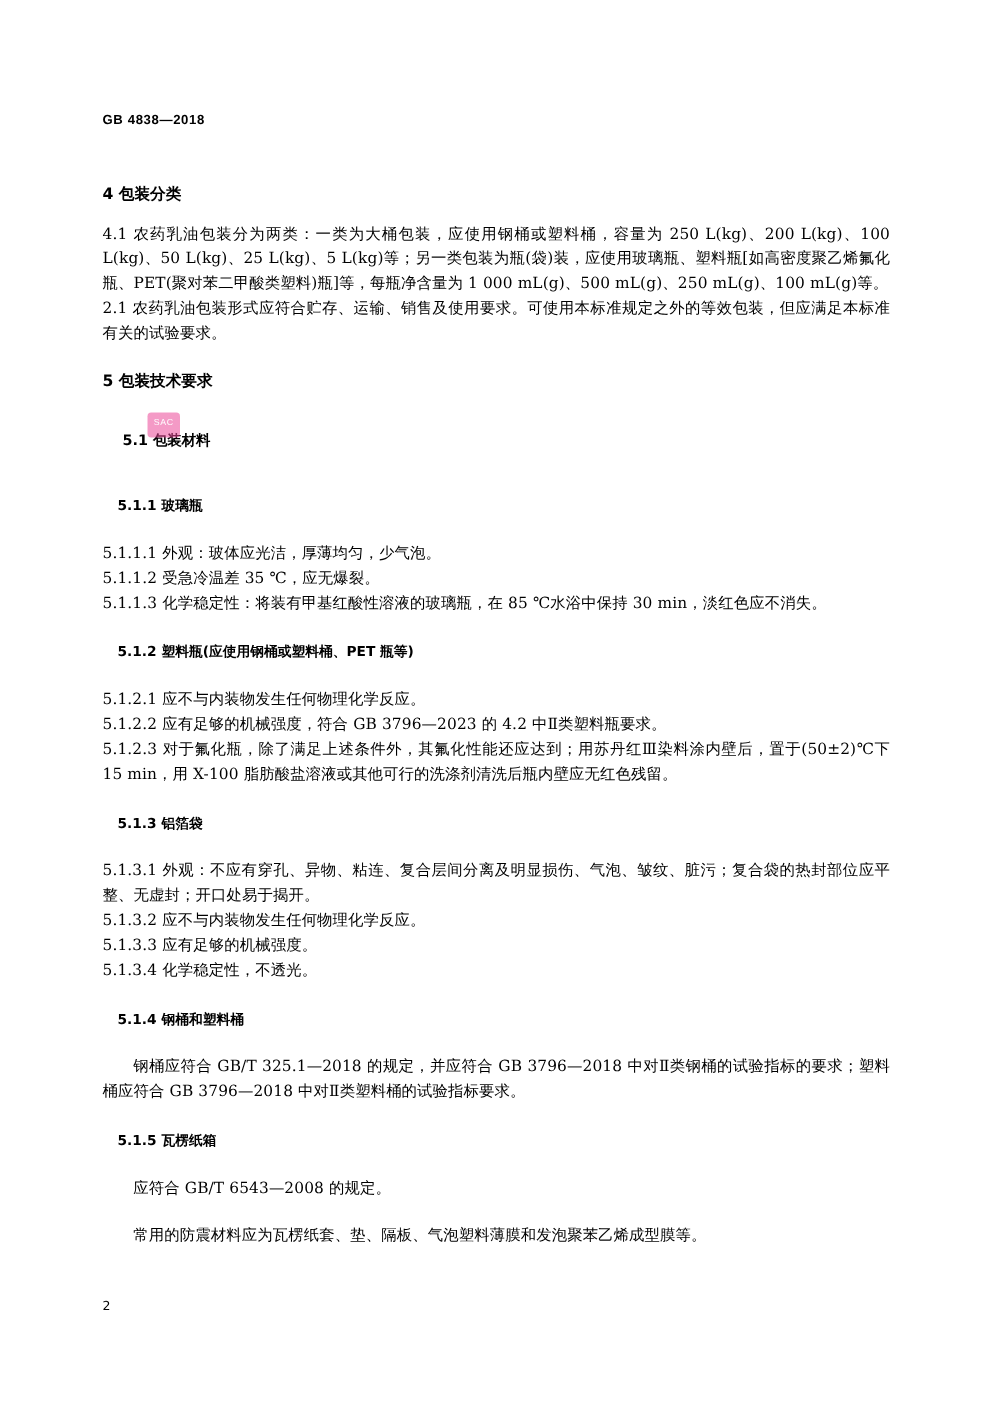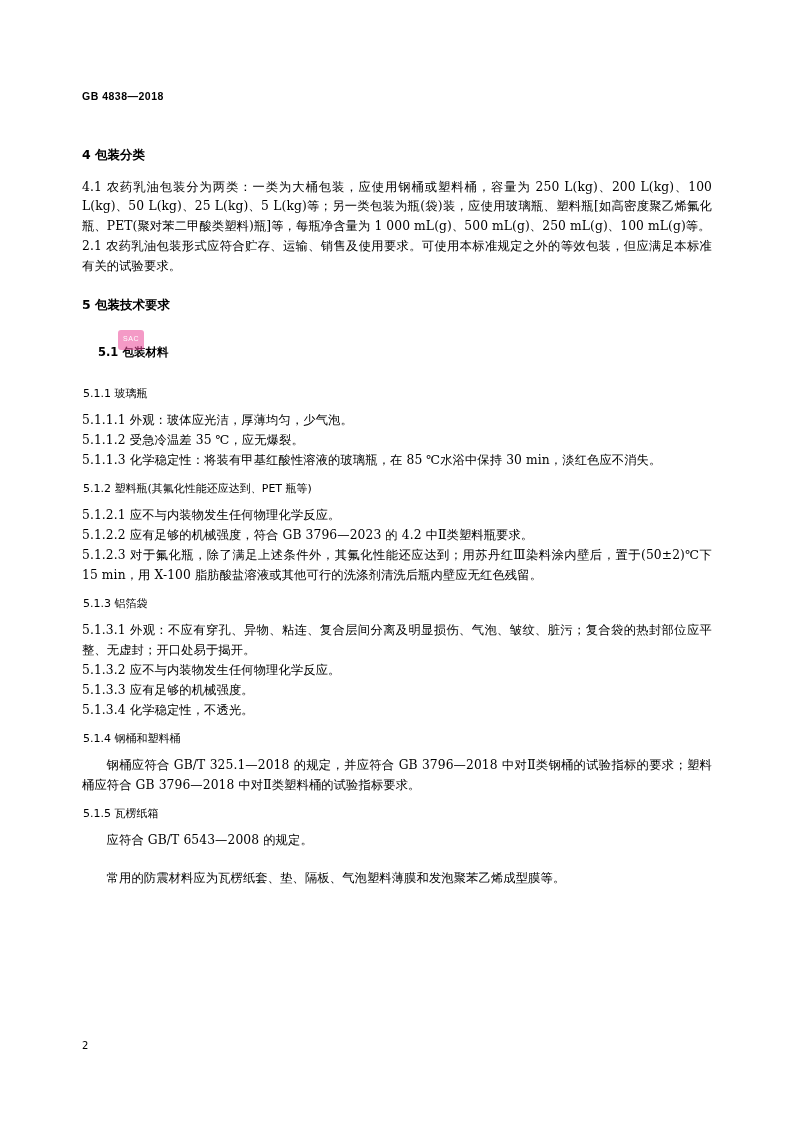--- a/index.html
+++ b/index.html
@@ -51,22 +51,22 @@
     font-family: "DejaVu Sans", "Liberation Sans", sans-serif;
     font-size: 11.5px;
     font-weight: bold;
     margin: 16px;
     padding: 0;
     line-height: 1.4;
   }
   h4.subsub {
     font-family: "DejaVu Sans", "Liberation Sans", sans-serif;
     font-size: 11px;
-    font-weight: normal;
-    margin: 1px;
+    font-weight: bold;
+    margin: 12px;
     padding: 0;
     line-height: 1.4;
   }
   p.para {
     font-size: 12.3px;
     line-height: 1.62;
     margin: 0;
     padding: 0;
     text-align: justify;
     text-justify: inter-ideograph;
@@ -128,21 +128,21 @@
     <h3 class="sub">5.1   包装材料</h3>
     <div class="sp-sm"></div>
 
     <h4 class="subsub">5.1.1   玻璃瓶</h4>
     <div class="sp-sm"></div>
     <p class="para">5.1.1.1   外观：玻体应光洁，厚薄均匀，少气泡。</p>
     <p class="para">5.1.1.2   受急冷温差 35 ℃，应无爆裂。</p>
     <p class="para">5.1.1.3   化学稳定性：将装有甲基红酸性溶液的玻璃瓶，在 85 ℃水浴中保持 30 min，淡红色应不消失。</p>
 
     <div class="sp-sm"></div>
-    <h4 class="subsub">5.1.2   塑料瓶(其氟化性能还应达到、PET 瓶等)</h4>
+    <h4 class="subsub">5.1.2   塑料瓶(应使用钢桶或塑料桶、PET 瓶等)</h4>
     <div class="sp-sm"></div>
     <p class="para">5.1.2.1   应不与内装物发生任何物理化学反应。</p>
     <p class="para">5.1.2.2   应有足够的机械强度，符合 GB 3796—2023 的 4.2 中Ⅱ类塑料瓶要求。</p>
     <p class="para">5.1.2.3   对于氟化瓶，除了满足上述条件外，其氟化性能还应达到；用苏丹红Ⅲ染料涂内壁后，置于(50±2)℃下 15 min，用 X-100 脂肪酸盐溶液或其他可行的洗涤剂清洗后瓶内壁应无红色残留。</p>
 
     <div class="sp-sm"></div>
     <h4 class="subsub">5.1.3   铝箔袋</h4>
     <div class="sp-sm"></div>
     <p class="para">5.1.3.1   外观：不应有穿孔、异物、粘连、复合层间分离及明显损伤、气泡、皱纹、脏污；复合袋的热封部位应平整、无虚封；开口处易于揭开。</p>
     <p class="para">5.1.3.2   应不与内装物发生任何物理化学反应。</p>

